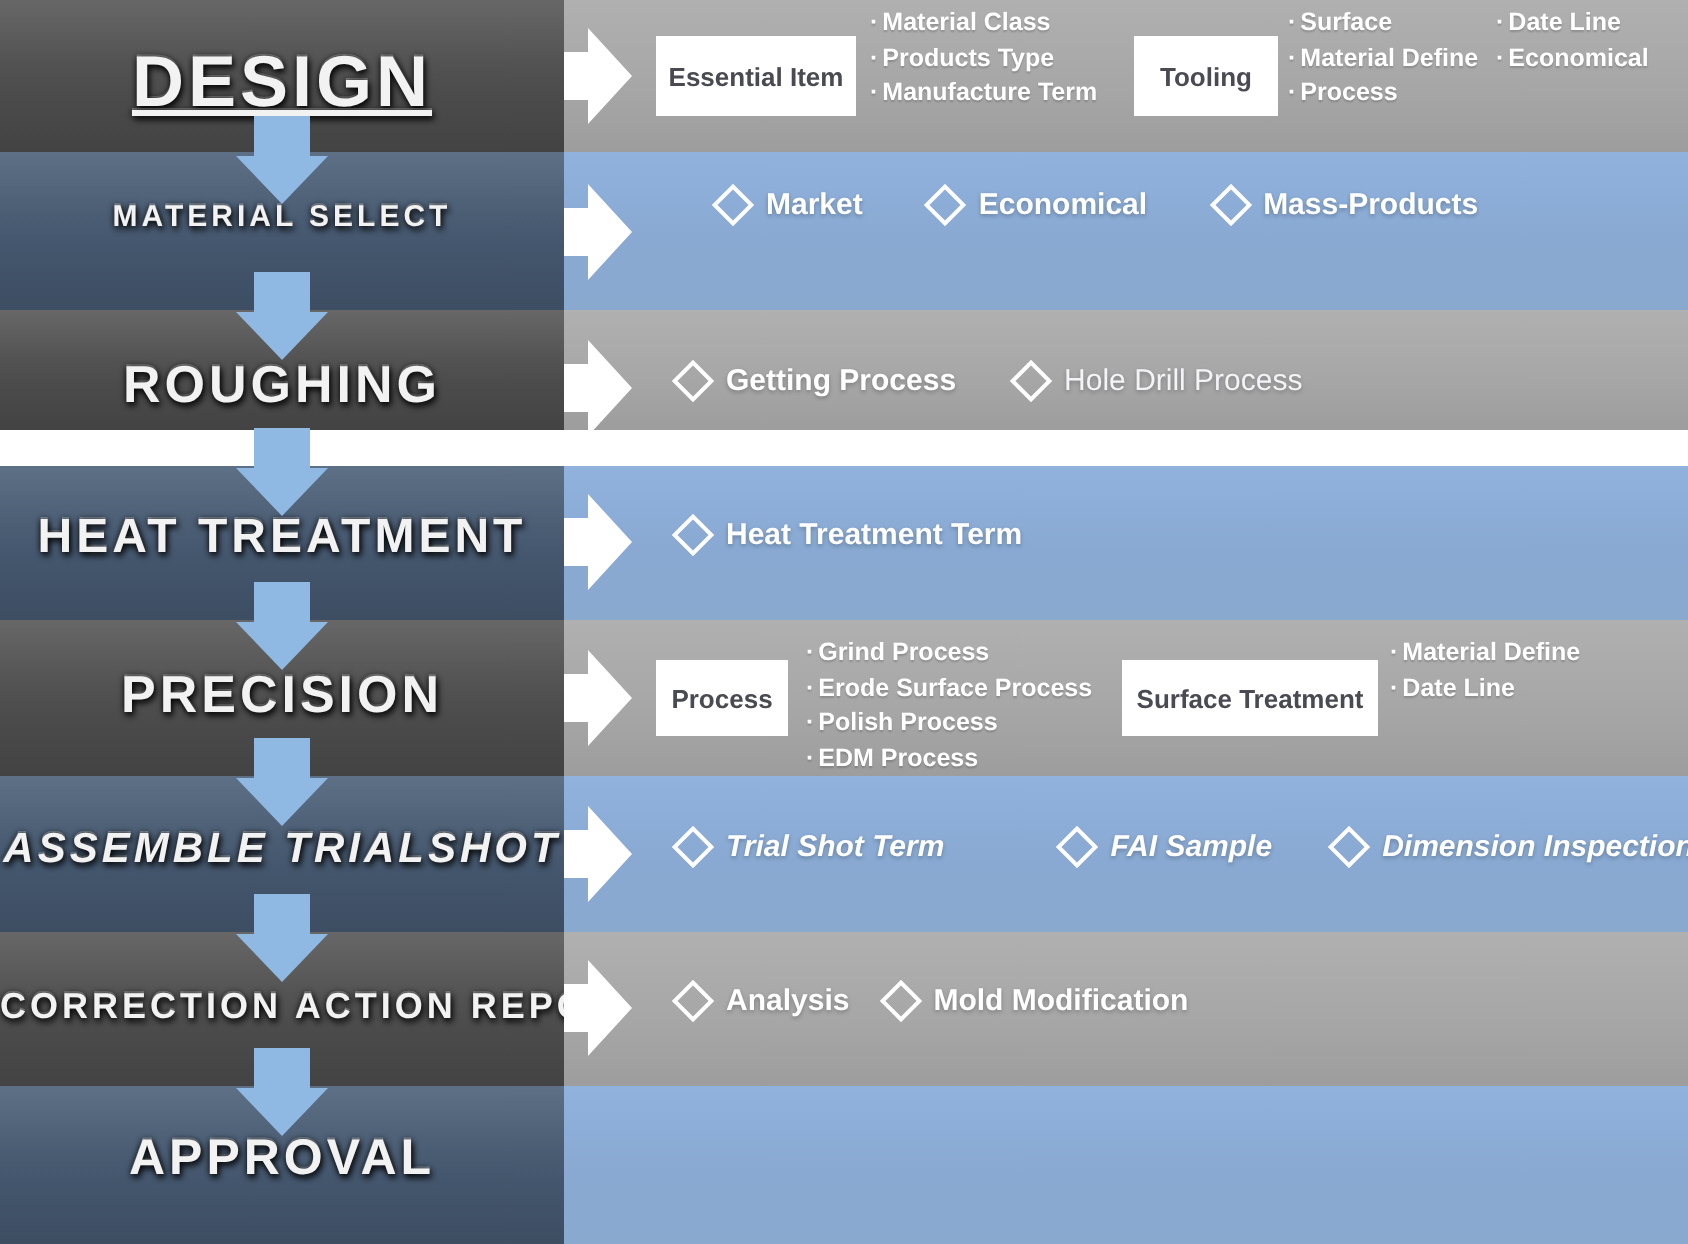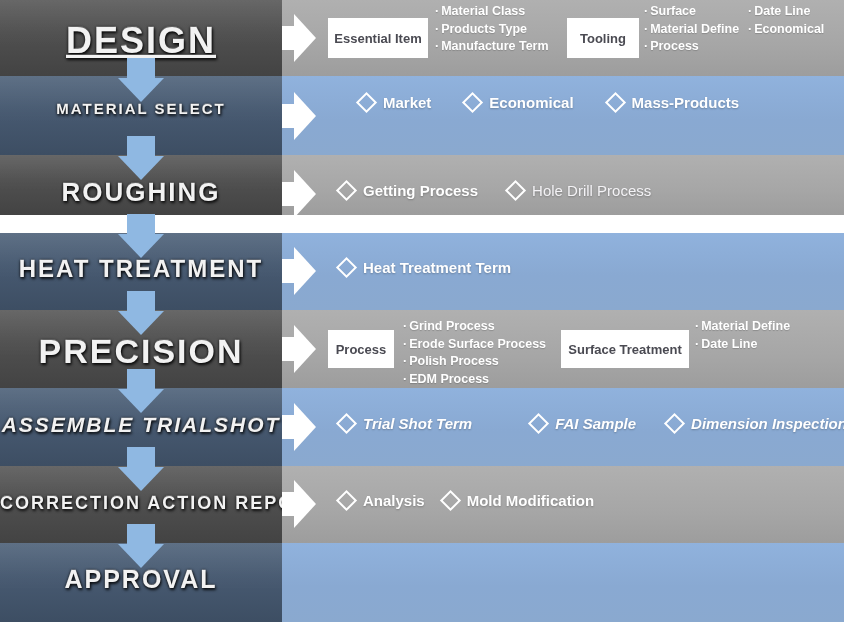--- a/index.html
+++ b/index.html
@@ -164,21 +164,21 @@
           <span class="dia"></span>
           <span class="dlabel">Heat Treatment Term</span>
         </div>
       </div>
     </div>
   </div>
 
   <div class="row dark" style="top:310px;height:78px;">
     <div class="left-cell">
       <div class="sheen"></div>
-      <div class="stage-title" style="top:22px;font-size:34px;">PRECISION</div>
+      <div class="stage-title" style="top:22px;font-size:26px;">PRECISION</div>
     </div>
     <div class="right-cell">
       <div class="right-arrow" style="left:-8px;top:15px;">
         <div class="r-shaft"></div>
         <div class="r-head"></div>
       </div>
       <div class="box" style="left:46px;top:20px;width:66px;height:38px;">
         <span>Process</span>
       </div>
       <div class="bullets" style="left:121px;top:8px;">

